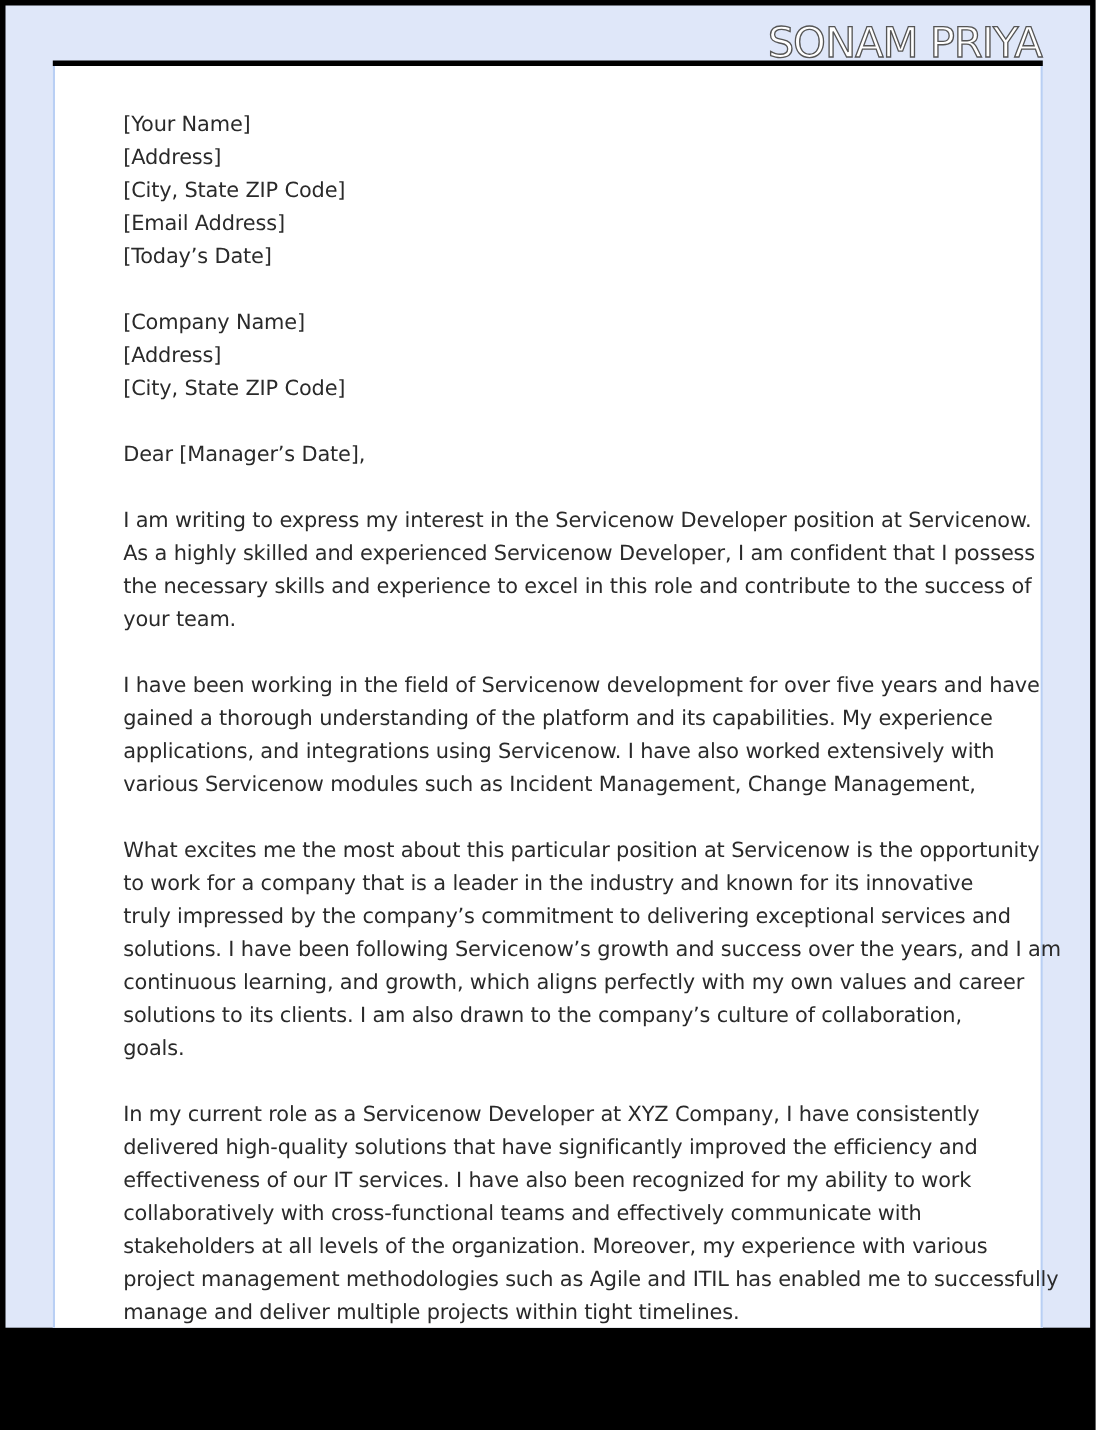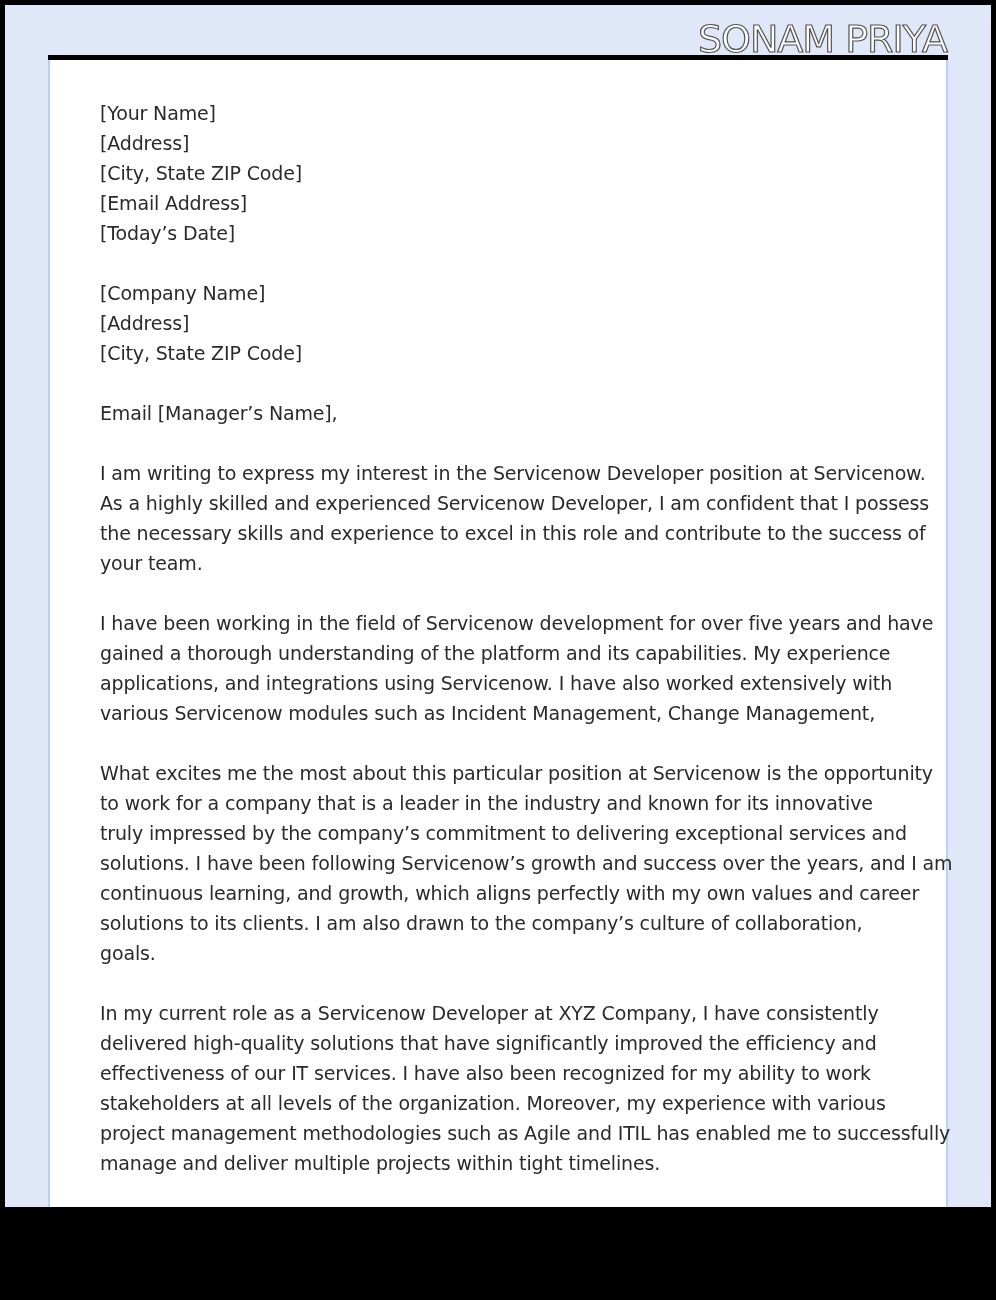--- a/index.html
+++ b/index.html
@@ -3,21 +3,21 @@
 <meta charset="utf-8">
 <style>
   html, body { margin:0; padding:0; }
   body { width:996px; height:1300px; overflow:hidden; background:#000; position:relative; font-family:"DejaVu Sans", sans-serif; }
   .frame { position:absolute; left:5px; top:5px; width:986px; height:1202px; background:#dfe7f9; overflow:hidden; }
   .name-title { position:absolute; right:44px; top:12px; font-family:"DejaVu Sans", sans-serif; font-size:38px; letter-spacing:-1px; color:#ffffff; -webkit-text-stroke:1.2px #555; font-weight:normal; line-height:44px; }
   .top-bar { position:absolute; left:43px; top:50px; width:900px; height:5px; background:#000; }
   .page { position:absolute; left:43px; top:55px; width:896px; height:1199px; background:#fff; border-left:2px solid #b9cff4; border-right:2px solid #b9cff4; border-bottom:2px solid #b9cff4; }
   .content { position:absolute; left:95px; top:93px; width:800px; font-size:19px; line-height:30px; color:#2a2a2a; letter-spacing:-0.15px; }
   .content p { margin:0 0 30px 0; }
-  .content .line { display:block; white-space:nowrap; }
+  .content .line { display:block; white-space:nowrap;margin-left:12px; }
   .watermark { position:absolute; left:843px; top:1241px; font-size:11px; color:#444; }
 </style>
 </head>
 <body>
 
 <div class="frame">
   <div class="name-title">SONAM PRIYA</div>
   <div class="top-bar"></div>
   <div class="page"></div>
 
@@ -28,21 +28,21 @@
       <span class="line">[City, State ZIP Code]</span>
       <span class="line">[Email Address]</span>
       <span class="line">[Today’s Date]</span>
     </p>
     <p>
       <span class="line">[Company Name]</span>
       <span class="line">[Address]</span>
       <span class="line">[City, State ZIP Code]</span>
     </p>
     <p>
-      <span class="line">Email [Manager’s Name],</span>
+      <span class="line">Dear [Manager’s Date],</span>
     </p>
     <p>
       <span class="line">I am writing to express my interest in the Servicenow Developer position at Servicenow.</span>
       <span class="line">As a highly skilled and experienced Servicenow Developer, I am confident that I possess</span>
       <span class="line">the necessary skills and experience to excel in this role and contribute to the success of</span>
       <span class="line">your team.</span>
     </p>
     <p>
       <span class="line">I have been working in the field of Servicenow development for over five years and have</span>
       <span class="line">gained a thorough understanding of the platform and its capabilities. My experience</span>
@@ -55,20 +55,21 @@
       <span class="line">truly impressed by the company’s commitment to delivering exceptional services and</span>
       <span class="line">solutions. I have been following Servicenow’s growth and success over the years, and I am</span>
       <span class="line">continuous learning, and growth, which aligns perfectly with my own values and career</span>
       <span class="line">solutions to its clients. I am also drawn to the company’s culture of collaboration,</span>
       <span class="line">goals.</span>
     </p>
     <p>
       <span class="line">In my current role as a Servicenow Developer at XYZ Company, I have consistently</span>
       <span class="line">delivered high-quality solutions that have significantly improved the efficiency and</span>
       <span class="line">effectiveness of our IT services. I have also been recognized for my ability to work</span>
+      <span class="line">collaboratively with cross-functional teams and effectively communicate with</span>
       <span class="line">stakeholders at all levels of the organization. Moreover, my experience with various</span>
       <span class="line">project management methodologies such as Agile and ITIL has enabled me to successfully</span>
       <span class="line">manage and deliver multiple projects within tight timelines.</span>
     </p>
   </div>
 
   <div class="watermark">Lazyapply.com</div>
 </div>
 
 </body></html>

